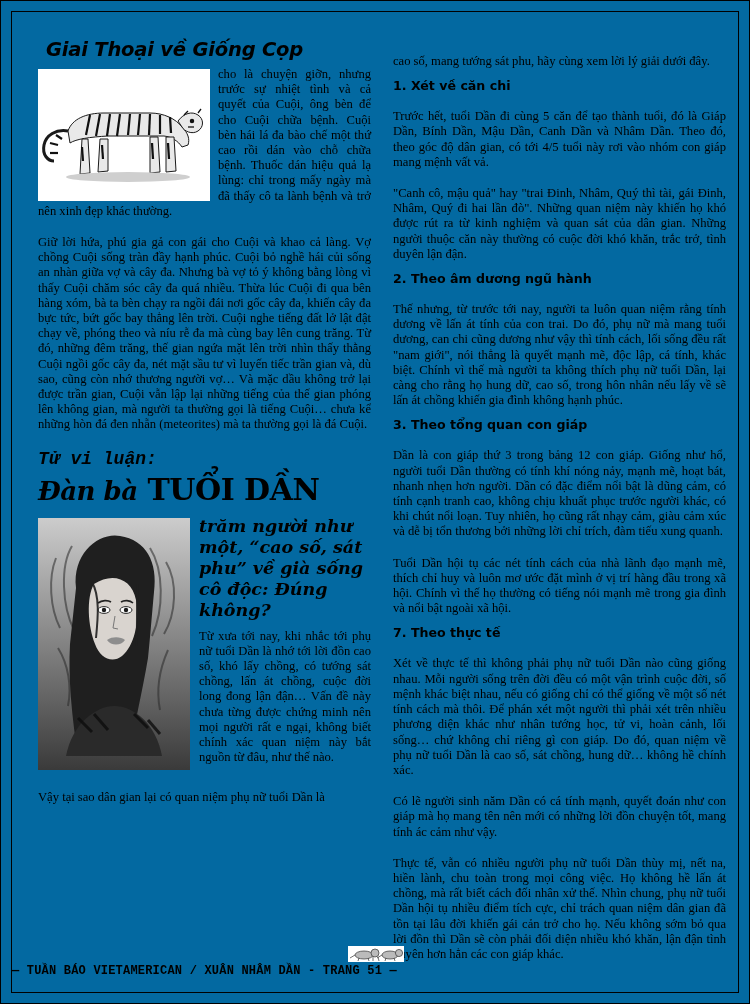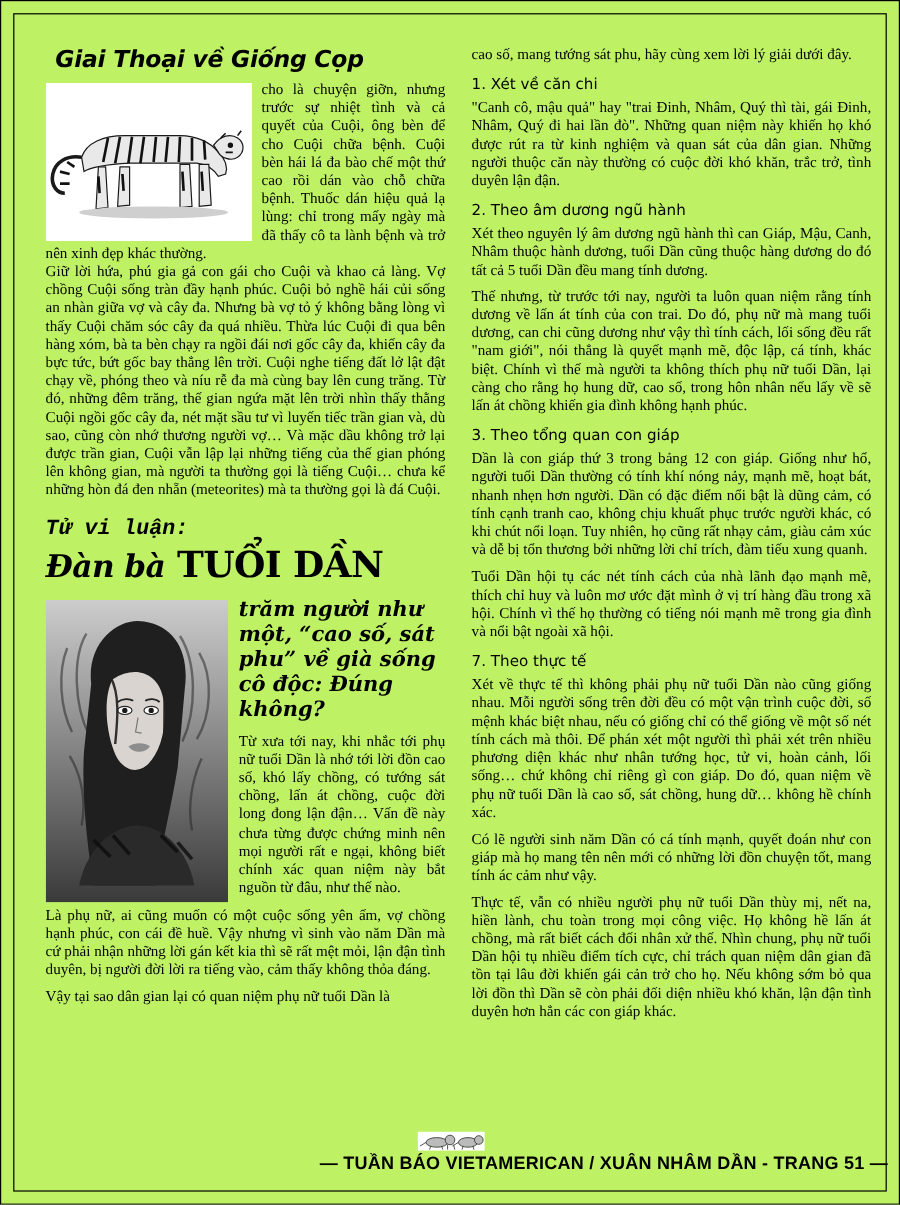--- a/index.html
+++ b/index.html
@@ -10,21 +10,21 @@
   body {
     width: 750px; height: 1004px;
     position: relative;
     font-family: "Liberation Serif", serif;
     color: #000;
   }
   .page {
     position: absolute;
     left: 0; top: 0;
     width: 750px; height: 1004px;
-    background: #bef264;
+    background: #0369a1;
     border: 1px solid #000;
     overflow: hidden;
   }
   .inner {
     position: absolute;
     left: 10px; top: 10px;
     width: 728px; height: 982px;
     border: 1px solid #000;
   }
   .columns {
@@ -54,21 +54,21 @@
   .tiger-fig {
     float: left;
     width: 172px;
     height: 132px;
     margin: 2px 8px 2px 0;
     position: relative;
     overflow: hidden;
   }
   .tiger-fig svg { display: block; }
   p {
-    margin: 0 0 7px 0;
+    margin: 16px 0 7px 0;
     font-size: 12.6px;
     line-height: 15.2px;
     text-align: justify;
     text-indent: 0;
   }
   .wrap-text { font-size: 12.6px; line-height: 15.2px; text-align: justify; }
   
   .tuvi-label {
     font-family: Liberation Mono, monospace;
     font-weight: bold;
@@ -100,33 +100,33 @@
     font-weight: bold;
     font-style: italic;
     font-size: 17.5px;
     line-height: 21px;
     text-align: left;
     margin: 0 0 8px 0;
   }
   
   .subhead {
     font-family: "DejaVu Sans", sans-serif;
-    font-weight: normal;
+    font-weight: bold;
     font-size: 12.6px;
     margin: 9px 0 5px 0;
   }
   
   .footer {
     position: absolute;
     left: 0; bottom: 14px;
     width: 728px;
-    text-align: right;
-    font-family: Liberation Sans, sans-serif;
-    font-weight: bold;
-    font-size: 15px;
+    text-align: left;
+    font-family: Liberation Mono, monospace;
+    font-weight: bold;
+    font-size: 12px;
     letter-spacing: 0.2px;
   }
   .footer .strip {
     display: block;
     margin: 0 auto 2px auto;
     width: 56px; height: 16px;
   }
   .clearfix::after { content: ""; display: block; clear: both; }
 </style>
 </head>
@@ -249,34 +249,33 @@
                   <path d="M56 196 L70 212"></path>
               <path d="M96 196 L110 210"></path>
                   <path d="M110 202 L122 216"></path>
             </g>
           </svg>
         </div>
         <div class="deck">trăm người như một, “cao số, sát phu” về già sống cô độc: Đúng không?</div>
         <div class="wrap-text">Từ xưa tới nay, khi nhắc tới phụ nữ tuổi Dần là nhớ tới lời đồn cao số, khó lấy chồng, có tướng sát chồng, lấn át chồng, cuộc đời long đong lận đận… Vấn đề này chưa từng được chứng minh nên mọi người rất e ngại, không biết chính xác quan niệm này bắt nguồn từ đâu, như thế nào.</div>
       </div>
 
-      <p>Là phụ nữ, ai cũng muốn có một cuộc sống yên ấm, vợ chồng hạnh phúc, con cái đề huề. Vậy nhưng vì sinh vào năm Dần mà cứ phải nhận những lời gán kết kia thì sẽ rất mệt mỏi, lận đận tình duyên, bị người đời lời ra tiếng vào, cảm thấy không thỏa đáng.</p>
       <p>Vậy tại sao dân gian lại có quan niệm phụ nữ tuổi Dần là</p>
 
     </div>
 
     <div class="col">
 
       <p>cao số, mang tướng sát phu, hãy cùng xem lời lý giải dưới đây.</p>
 
       <h2 class="subhead">1. Xét về căn chi</h2>
+      <p>Trước hết, tuổi Dần đi cùng 5 căn để tạo thành tuổi, đó là Giáp Dần, Bính Dần, Mậu Dần, Canh Dần và Nhâm Dần. Theo đó, theo góc độ dân gian, có tới 4/5 tuổi này rơi vào nhóm con giáp mang mệnh vất vả.</p>
       <p>"Canh cô, mậu quả" hay "trai Đinh, Nhâm, Quý thì tài, gái Đinh, Nhâm, Quý đi hai lần đò". Những quan niệm này khiến họ khó được rút ra từ kinh nghiệm và quan sát của dân gian. Những người thuộc căn này thường có cuộc đời khó khăn, trắc trở, tình duyên lận đận.</p>
 
       <h2 class="subhead">2. Theo âm dương ngũ hành</h2>
-      <p>Xét theo nguyên lý âm dương ngũ hành thì can Giáp, Mậu, Canh, Nhâm thuộc hành dương, tuổi Dần cũng thuộc hàng dương do đó tất cả 5 tuổi Dần đều mang tính dương.</p>
       <p>Thế nhưng, từ trước tới nay, người ta luôn quan niệm rằng tính dương về lấn át tính của con trai. Do đó, phụ nữ mà mang tuổi dương, can chi cũng dương như vậy thì tính cách, lối sống đều rất "nam giới", nói thẳng là quyết mạnh mẽ, độc lập, cá tính, khác biệt. Chính vì thế mà người ta không thích phụ nữ tuổi Dần, lại càng cho rằng họ hung dữ, cao số, trong hôn nhân nếu lấy về sẽ lấn át chồng khiến gia đình không hạnh phúc.</p>
 
       <h2 class="subhead">3. Theo tổng quan con giáp</h2>
       <p>Dần là con giáp thứ 3 trong bảng 12 con giáp. Giống như hổ, người tuổi Dần thường có tính khí nóng nảy, mạnh mẽ, hoạt bát, nhanh nhẹn hơn người. Dần có đặc điểm nổi bật là dũng cảm, có tính cạnh tranh cao, không chịu khuất phục trước người khác, có khi chút nổi loạn. Tuy nhiên, họ cũng rất nhạy cảm, giàu cảm xúc và dễ bị tổn thương bởi những lời chỉ trích, đàm tiếu xung quanh.</p>
       <p>Tuổi Dần hội tụ các nét tính cách của nhà lãnh đạo mạnh mẽ, thích chỉ huy và luôn mơ ước đặt mình ở vị trí hàng đầu trong xã hội. Chính vì thế họ thường có tiếng nói mạnh mẽ trong gia đình và nổi bật ngoài xã hội.</p>
 
       <h2 class="subhead">7. Theo thực tế</h2>
       <p>Xét về thực tế thì không phải phụ nữ tuổi Dần nào cũng giống nhau. Mỗi người sống trên đời đều có một vận trình cuộc đời, số mệnh khác biệt nhau, nếu có giống chỉ có thể giống về một số nét tính cách mà thôi. Để phán xét một người thì phải xét trên nhiều phương diện khác như nhân tướng học, tử vi, hoàn cảnh, lối sống… chứ không chỉ riêng gì con giáp. Do đó, quan niệm về phụ nữ tuổi Dần là cao số, sát chồng, hung dữ… không hề chính xác.</p>
       <p>Có lẽ người sinh năm Dần có cá tính mạnh, quyết đoán như con giáp mà họ mang tên nên mới có những lời đồn chuyện tốt, mang tính ác cảm như vậy.</p>
       <p>Thực tế, vẫn có nhiều người phụ nữ tuổi Dần thùy mị, nết na, hiền lành, chu toàn trong mọi công việc. Họ không hề lấn át chồng, mà rất biết cách đối nhân xử thế. Nhìn chung, phụ nữ tuổi Dần hội tụ nhiều điểm tích cực, chỉ trách quan niệm dân gian đã tồn tại lâu đời khiến gái cản trở cho họ. Nếu không sớm bỏ qua lời đồn thì Dần sẽ còn phải đối diện nhiều khó khăn, lận đận tình duyên hơn hẳn các con giáp khác.</p>

